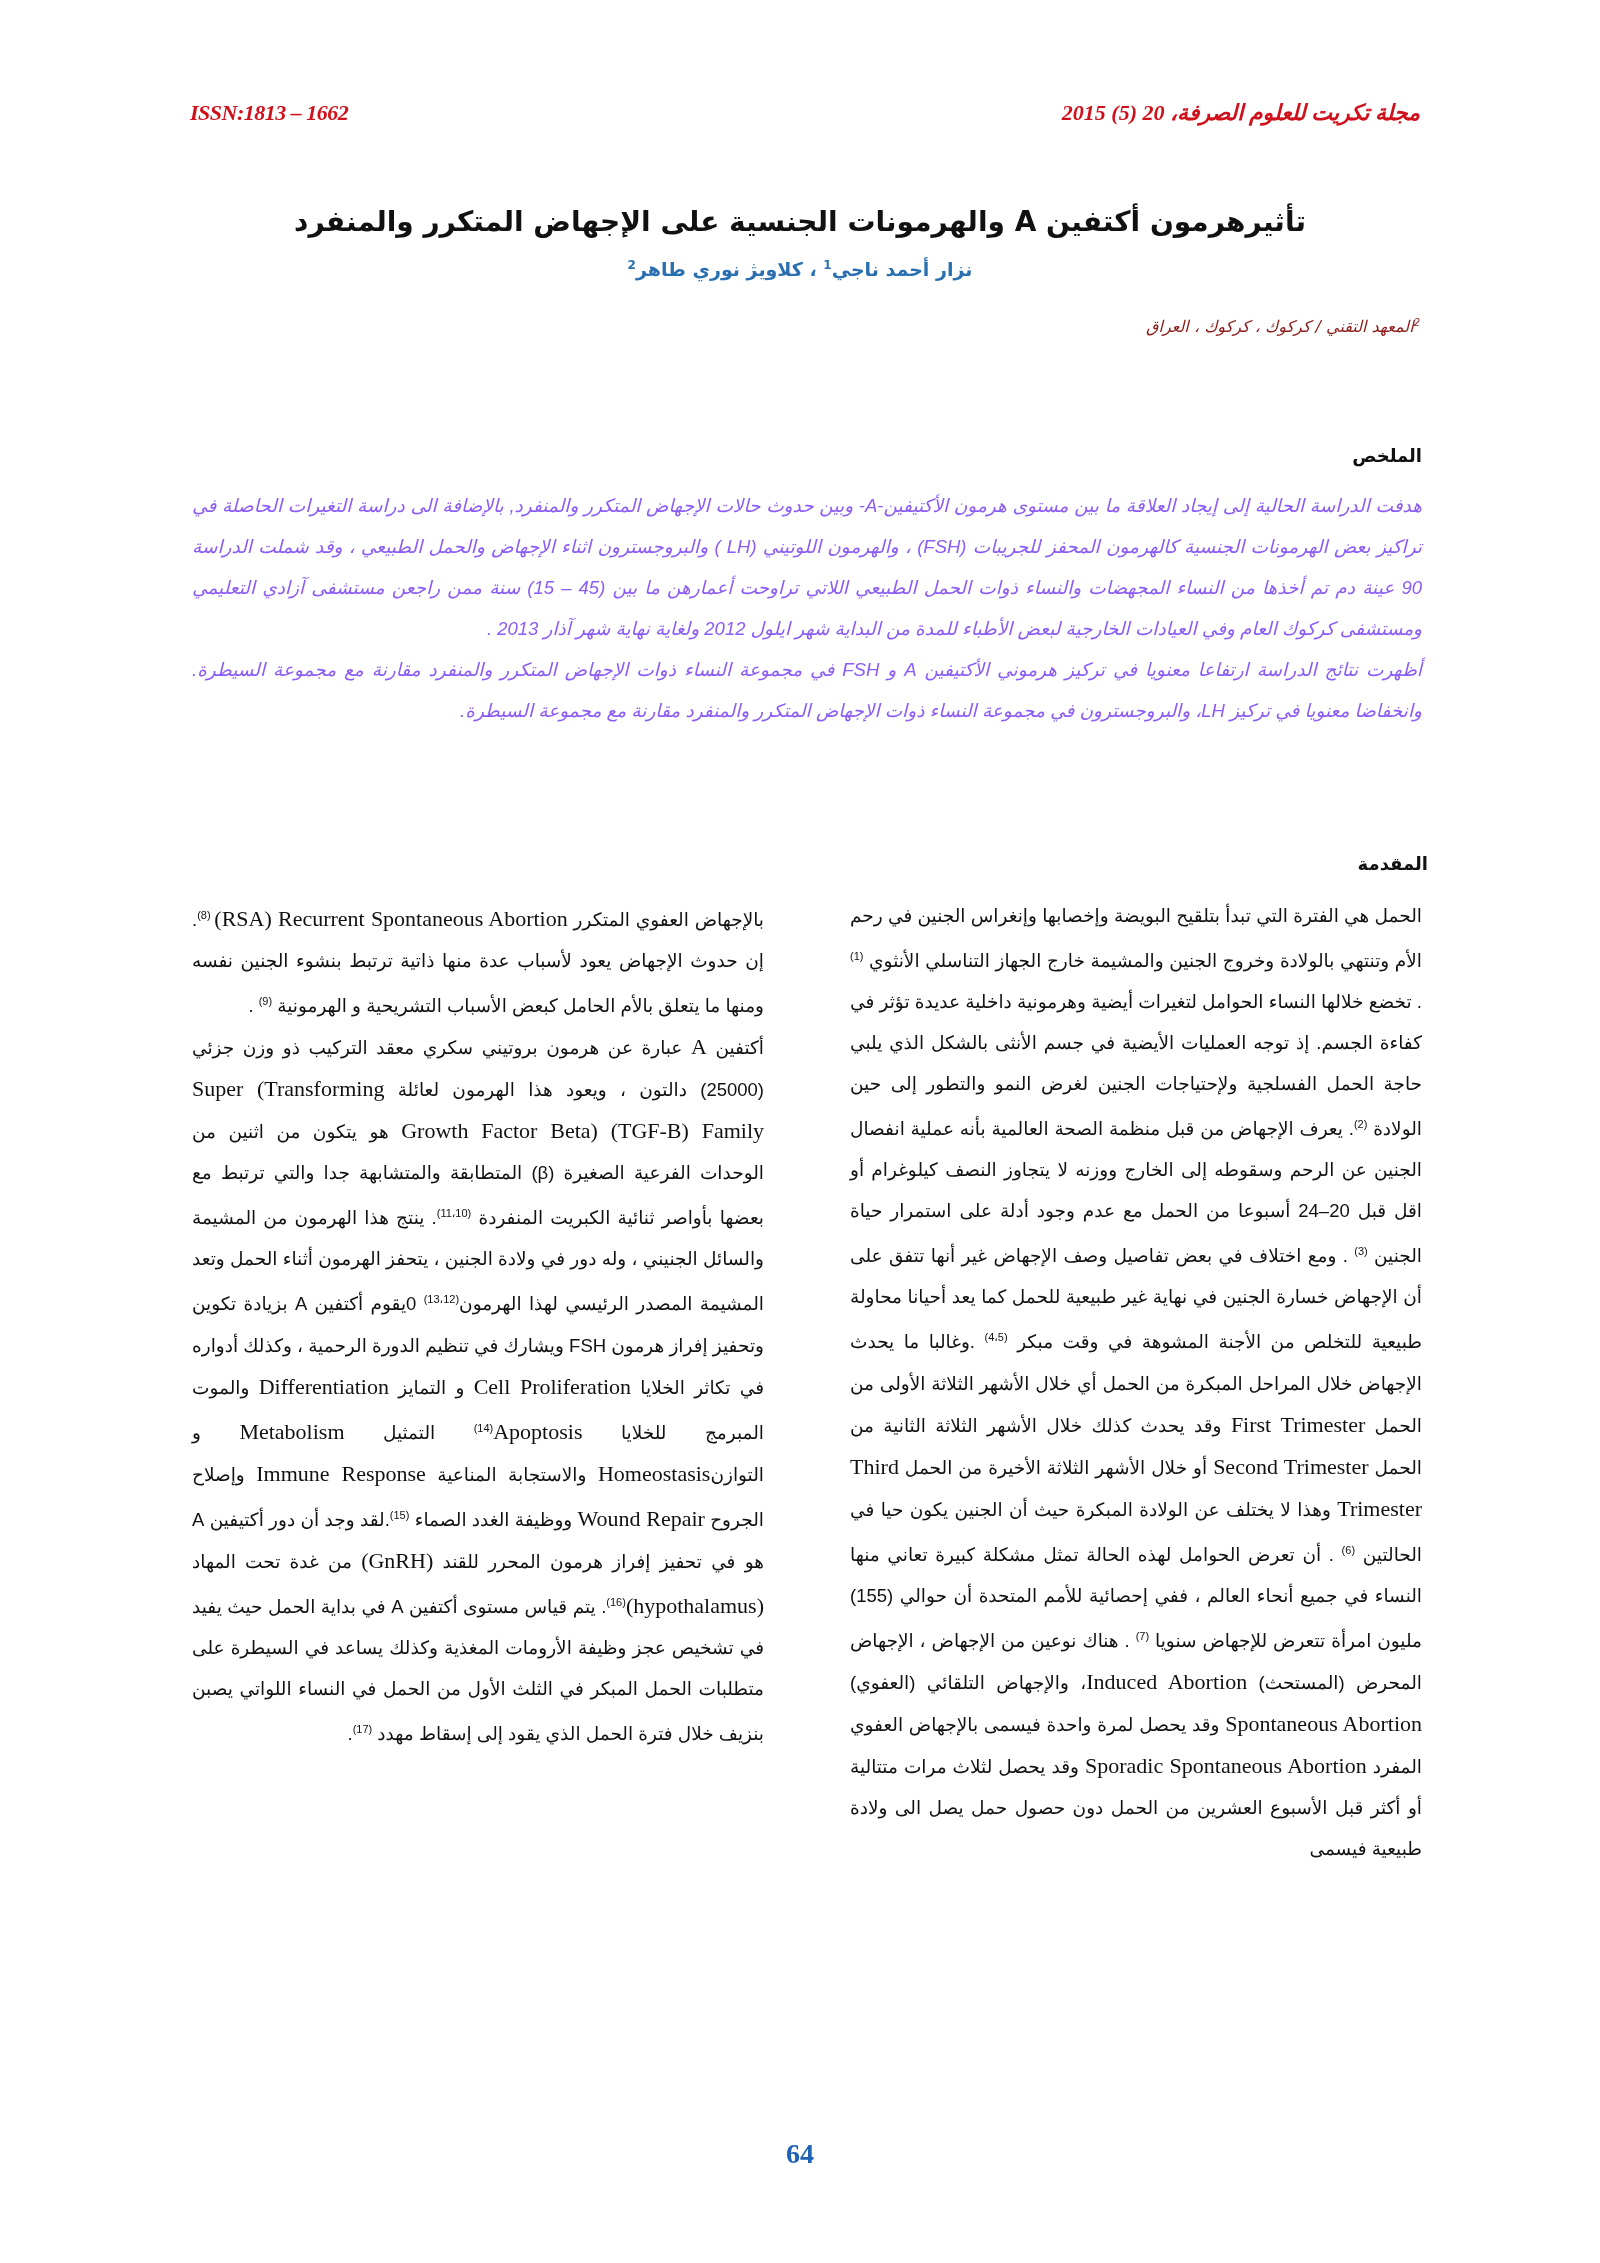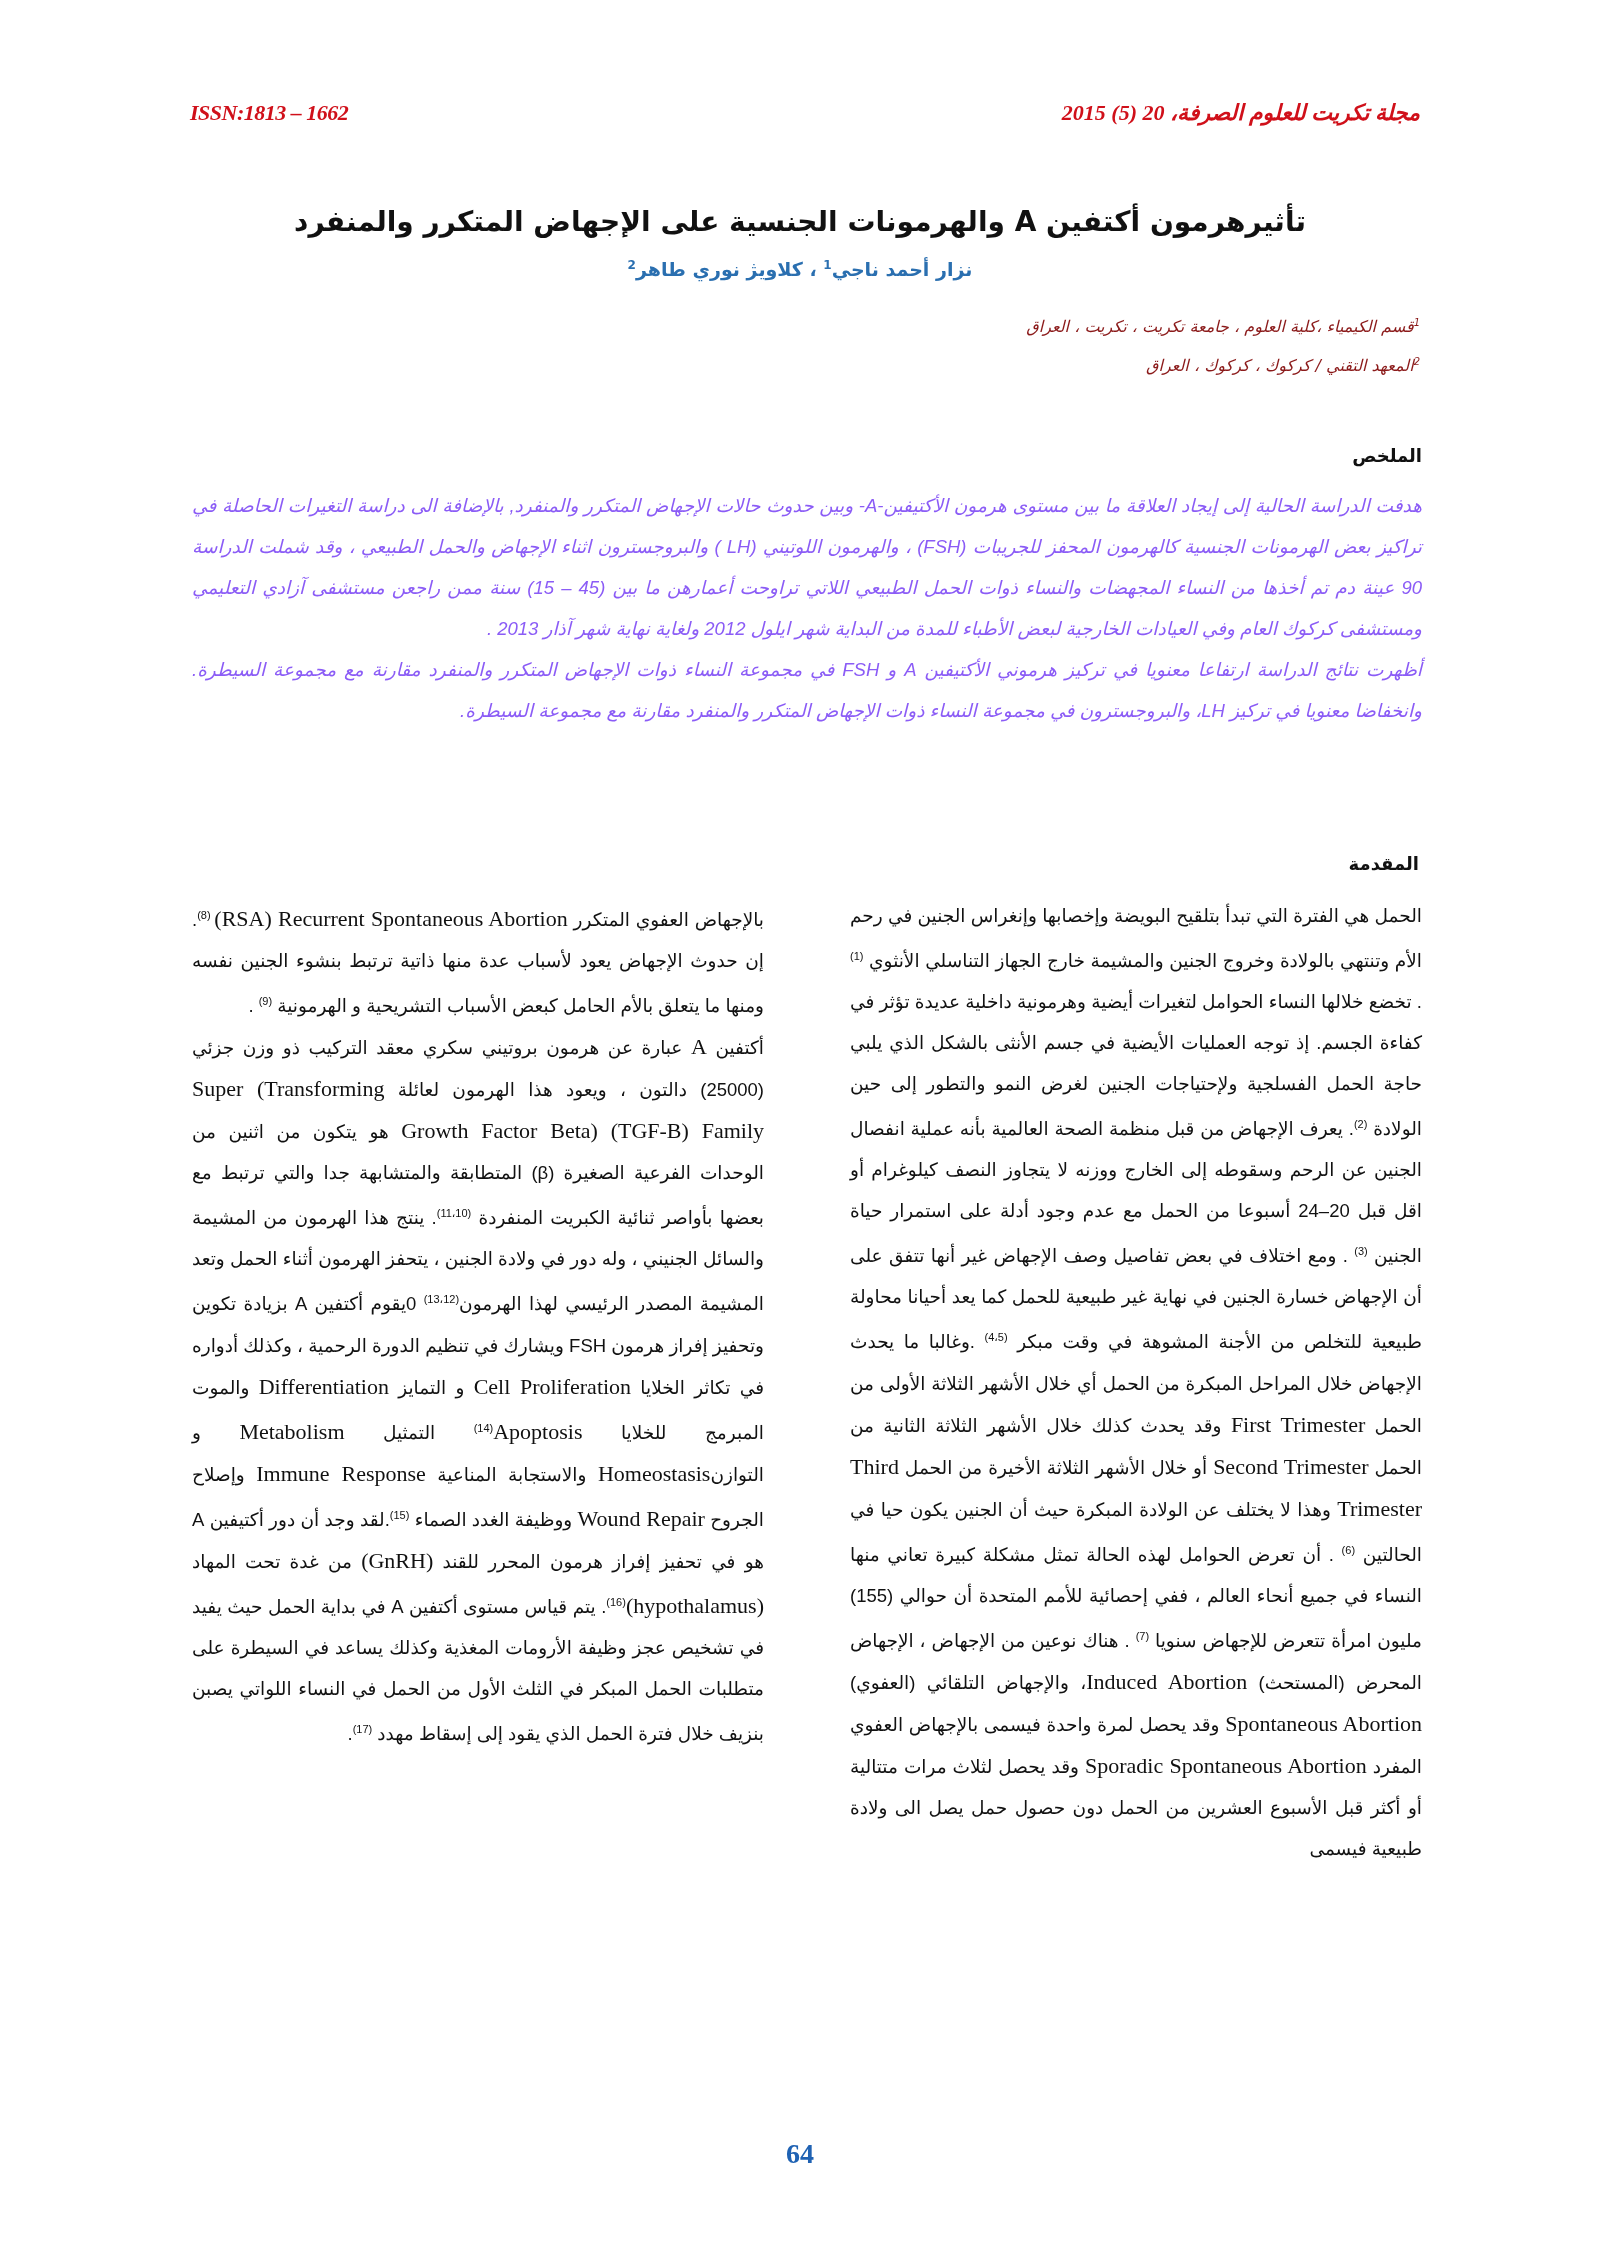--- a/index.html
+++ b/index.html
@@ -41,32 +41,31 @@
   <span class="journal">مجلة تكريت للعلوم الصرفة، 20 (5) 2015</span>
 </div>
 
 <h1 class="title">تأثيرهرمون أكتفين A والهرمونات الجنسية على الإجهاض المتكرر والمنفرد</h1>
 
 <div class="authors">
   <span>نزار أحمد ناجي</span><sup>1</sup><span> ، </span><span>كلاويژ نوري طاهر</span><sup>2</sup>
 </div>
 
 <div class="affils">
-  <div><sup>1</sup><span>قسم الكيمياء ،كلية العلوم ، جامعة تكريت ، تكريت ، العراق</span></div>
   <div><sup>2</sup><span>المعهد التقني / كركوك ، كركوك ، العراق</span></div>
 </div>
 
 <h2 class="section-h" style="top:445px; right:178px;">الملخص</h2>
 
 <div class="abstract">
   <p>هدفت الدراسة الحالية إلى إيجاد العلاقة ما بين مستوى هرمون الأكتيفين-A- وبين حدوث حالات الإجهاض المتكرر والمنفرد, بالإضافة الى دراسة التغيرات الحاصلة في تراكيز بعض الهرمونات الجنسية كالهرمون المحفز للجريبات (FSH) ، والهرمون اللوتيني (LH ) والبروجسترون اثناء الإجهاض والحمل الطبيعي ، وقد شملت الدراسة 90 عينة دم تم أخذها من النساء المجهضات والنساء ذوات الحمل الطبيعي اللاتي تراوحت أعمارهن ما بين (45 – 15) سنة ممن راجعن مستشفى آزادي التعليمي ومستشفى كركوك العام وفي العيادات الخارجية لبعض الأطباء للمدة من البداية شهر ايلول 2012 ولغاية نهاية شهر آذار 2013 .</p>
   <p>أظهرت نتائج الدراسة ارتفاعا معنويا في تركيز هرموني الأكتيفين A و FSH في مجموعة النساء ذوات الإجهاض المتكرر والمنفرد مقارنة مع مجموعة السيطرة. وانخفاضا معنويا في تركيز LH، والبروجسترون في مجموعة النساء ذوات الإجهاض المتكرر والمنفرد مقارنة مع مجموعة السيطرة.</p>
 </div>
 
-<h2 class="section-h" style="top:853px; right:181px;">المقدمة</h2>
+<h2 class="section-h" style="top:853px; right:172px;">المقدمة</h2>
 
 <div class="col col-right" id="col-right">
     <p><span>الحمل هي الفترة التي تبدأ بتلقيح البويضة وإخصابها وإنغراس الجنين في رحم الأم وتنتهي بالولادة وخروج الجنين والمشيمة خارج الجهاز التناسلي الأنثوي </span><sup>(1)</sup><span> . تخضع خلالها النساء الحوامل لتغيرات أيضية وهرمونية داخلية عديدة تؤثر في كفاءة الجسم. إذ توجه العمليات الأيضية في جسم الأنثى بالشكل الذي يلبي حاجة الحمل الفسلجية ولإحتياجات الجنين لغرض النمو والتطور إلى حين الولادة </span><sup>(2)</sup><span>. يعرف الإجهاض من قبل منظمة الصحة العالمية بأنه عملية انفصال الجنين عن الرحم وسقوطه إلى الخارج ووزنه لا يتجاوز النصف كيلوغرام أو اقل قبل 20–24 أسبوعا من الحمل مع عدم وجود أدلة على استمرار حياة الجنين </span><sup>(3)</sup><span> . ومع اختلاف في بعض تفاصيل وصف الإجهاض غير أنها تتفق على أن الإجهاض خسارة الجنين في نهاية غير طبيعية للحمل كما يعد أحيانا محاولة طبيعية للتخلص من الأجنة المشوهة في وقت مبكر </span><sup>(4،5)</sup><span> .وغالبا ما يحدث الإجهاض خلال المراحل المبكرة من الحمل أي خلال الأشهر الثلاثة الأولى من الحمل </span><span class="latin" dir="ltr">First Trimester</span><span> وقد يحدث كذلك خلال الأشهر الثلاثة الثانية من الحمل </span><span class="latin" dir="ltr">Second Trimester</span><span> أو خلال الأشهر الثلاثة الأخيرة من الحمل </span><span class="latin" dir="ltr">Third Trimester</span><span> وهذا لا يختلف عن الولادة المبكرة حيث أن الجنين يكون حيا في الحالتين </span><sup>(6)</sup><span> . أن تعرض الحوامل لهذه الحالة تمثل مشكلة كبيرة تعاني منها النساء في جميع أنحاء العالم ، ففي إحصائية للأمم المتحدة أن حوالي (155) مليون امرأة تتعرض للإجهاض سنويا </span><sup>(7)</sup><span> . هناك نوعين من الإجهاض ، الإجهاض المحرض (المستحث) </span><span class="latin" dir="ltr">Induced Abortion</span><span>، والإجهاض التلقائي (العفوي) </span><span class="latin" dir="ltr">Spontaneous Abortion</span><span> وقد يحصل لمرة واحدة فيسمى بالإجهاض العفوي المفرد </span><span class="latin" dir="ltr">Sporadic Spontaneous Abortion</span><span> وقد يحصل لثلاث مرات متتالية أو أكثر قبل الأسبوع العشرين من الحمل دون حصول حمل يصل الى ولادة طبيعية فيسمى</span></p>
   </div>
 <div class="col col-left" id="col-left">
     <p><span>بالإجهاض العفوي المتكرر </span><span class="latin" dir="ltr">(RSA) Recurrent Spontaneous Abortion</span><sup> (8)</sup><span>. إن حدوث الإجهاض يعود لأسباب عدة منها ذاتية ترتبط بنشوء الجنين نفسه ومنها ما يتعلق بالأم الحامل كبعض الأسباب التشريحية و الهرمونية </span><sup>(9)</sup><span> .</span></p>
     <p><span>أكتفين </span><span class="latin" dir="ltr">A</span><span> عبارة عن هرمون بروتيني سكري معقد التركيب ذو وزن جزئي (25000) دالتون ، ويعود هذا الهرمون لعائلة </span><span class="latin" dir="ltr">Super (Transforming Growth Factor Beta) (TGF-B) Family</span><span> هو يتكون من اثنين من الوحدات الفرعية الصغيرة (β) المتطابقة والمتشابهة جدا والتي ترتبط مع بعضها بأواصر ثنائية الكبريت المنفردة </span><sup>(11،10)</sup><span>. ينتج هذا الهرمون من المشيمة والسائل الجنيني ، وله دور في ولادة الجنين ، يتحفز الهرمون أثناء الحمل وتعد المشيمة المصدر الرئيسي لهذا الهرمون</span><sup>(13،12)</sup><span> 0يقوم أكتفين A بزيادة تكوين وتحفيز إفراز هرمون FSH ويشارك في تنظيم الدورة الرحمية ، وكذلك أدواره في تكاثر الخلايا </span><span class="latin" dir="ltr">Cell Proliferation</span><span> و التمايز </span><span class="latin" dir="ltr">Differentiation</span><span> والموت المبرمج للخلايا </span><span class="latin" dir="ltr">Apoptosis</span><sup>(14)</sup><span> التمثيل </span><span class="latin" dir="ltr">Metabolism</span><span> و التوازن</span><span class="latin" dir="ltr">Homeostasis</span><span> والاستجابة المناعية </span><span class="latin" dir="ltr">Immune Response</span><span> وإصلاح الجروح </span><span class="latin" dir="ltr">Wound Repair</span><span> ووظيفة الغدد الصماء </span><sup>(15)</sup><span>.لقد وجد أن دور أكتيفين A هو في تحفيز إفراز هرمون المحرر للقند </span><span class="latin" dir="ltr">(GnRH)</span><span> من غدة تحت المهاد </span><span class="latin" dir="ltr">(hypothalamus)</span><sup>(16)</sup><span>. يتم قياس مستوى أكتفين A في بداية الحمل حيث يفيد في تشخيص عجز وظيفة الأرومات المغذية وكذلك يساعد في السيطرة على متطلبات الحمل المبكر في الثلث الأول من الحمل في النساء اللواتي يصبن بنزيف خلال فترة الحمل الذي يقود إلى إسقاط مهدد </span><sup>(17)</sup><span>.</span></p>
   </div>
 
 <div class="page-num">64</div>

